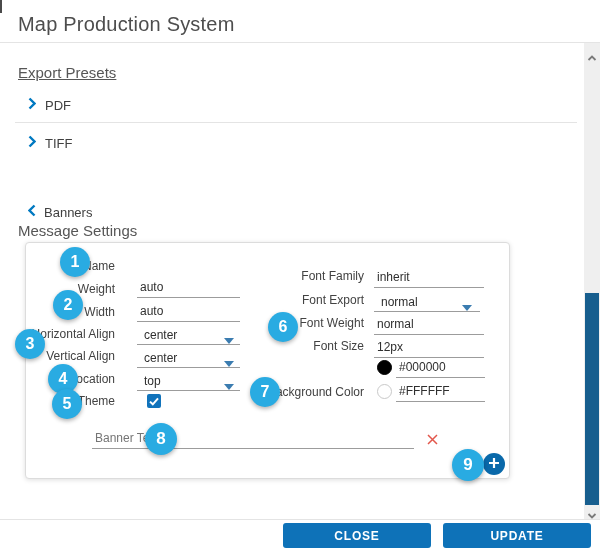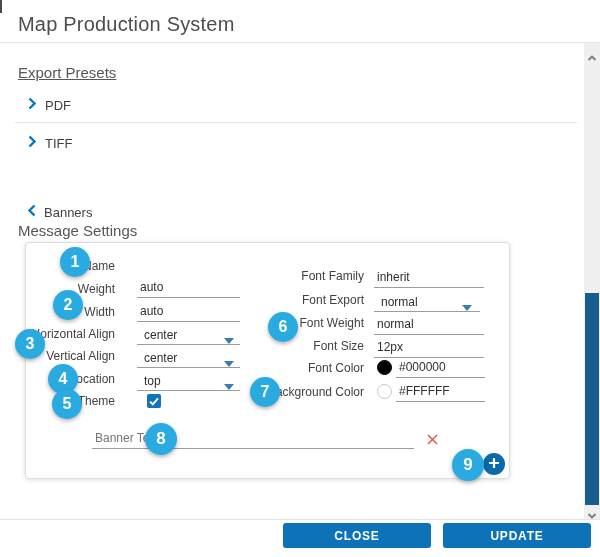--- a/index.html
+++ b/index.html
@@ -187,21 +187,20 @@
           </svg>
       </span>
     </div>
 
     <div class="flabel right" style="top:72px;">Font Weight</div>
     <input class="tinput" style="left: 348px; top: 74px; width: 110px;" value="normal">
 
     <div class="flabel right" style="top:95px;text-align:right;">Font Size</div>
     <input class="tinput" style="left: 348px; top: 97px; width: 110px;" value="12px">
 
-    <div class="flabel right" style="top:117px;">Font Color</div>
     <div class="swatch black" style="left:351px; top:117px;"></div>
     <input class="tinput" style="left: 370px; top: 117px; width: 89px;" value="#000000">
 
     <div class="flabel right" style="top:141px;">Background Color</div>
     <div class="swatch white" style="left:351px; top:141px;"></div>
     <input class="tinput" style="left: 370px; top: 141px; width: 89px;" value="#FFFFFF">
 
     <input class="tinput" style="left: 66px; top: 188px; width: 322px;" placeholder="Banner Text">
     <div class="x-btn">
       <span>

